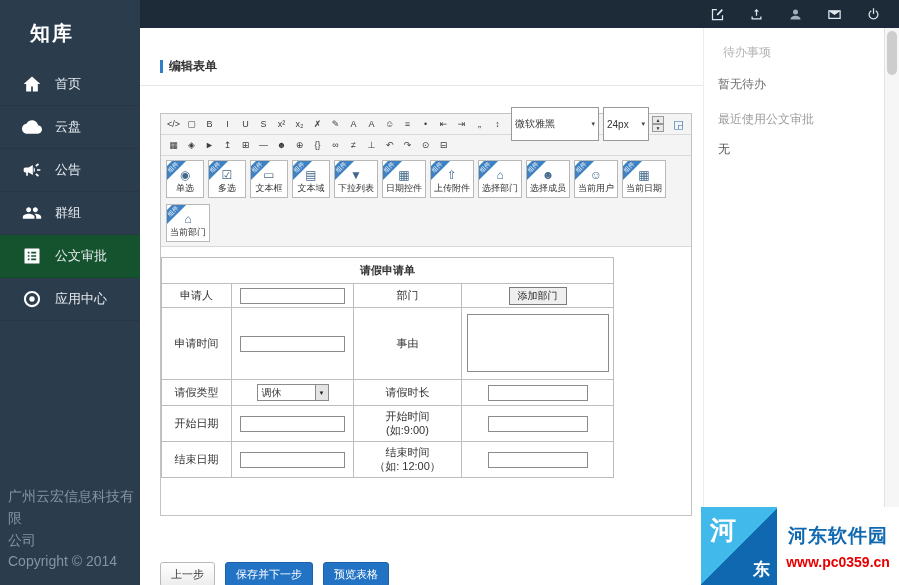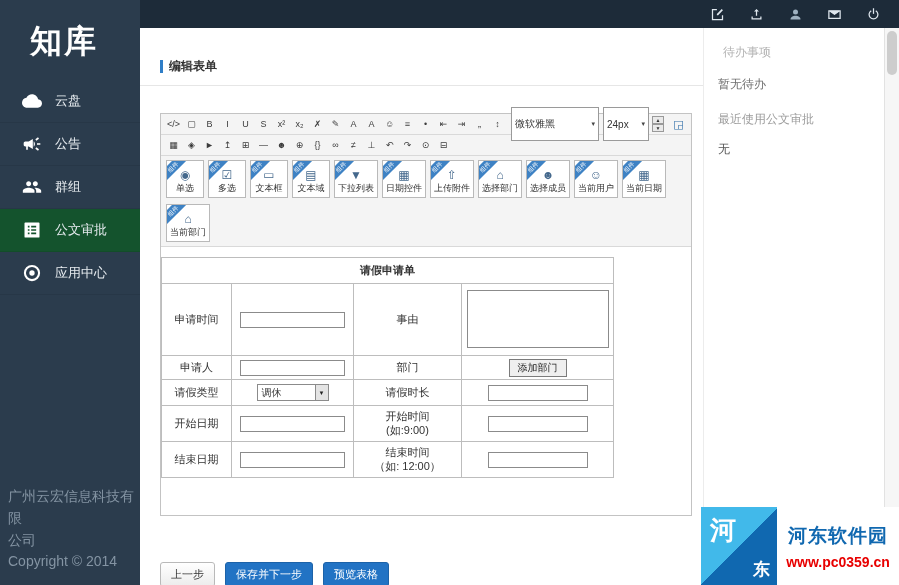--- a/index.html
+++ b/index.html
@@ -10,21 +10,21 @@
   
   .topbar { position:absolute; left:0; top:0; width:899px; height:28px;
     background:#1d2b39; z-index:5; display:flex; justify-content:flex-end;
     align-items:center; gap:24px; padding-right:18px; }
   .topbar svg { width:15px; height:15px; fill:#dfe7ee; cursor:pointer; }
   .topbar svg.dim { fill:#9fb0bf; }
 
   
   .sidebar { position:absolute; left:0; top:0; width:140px; height:585px;
     background:#2b3c4d; z-index:6; }
-  .logo { padding:20px 0 16px 30px; color:#fff; font-size:32px; font-weight:bold;
+  .logo { padding:20px 0 16px 30px; color:#fff; font-size:20px; font-weight:bold;
     letter-spacing:2px; }
   .menu-item { height:43px; display:flex; align-items:center; padding-left:22px;
     gap:13px; color:#e6ebef; font-size:13px; cursor:pointer;
     border-bottom:1px solid rgba(0,0,0,0.07); }
   .menu-item.active { background:#14532d; }
   .menu-item svg { width:20px; height:20px; fill:#fff; flex:0 0 auto; }
   .sidebar-footer { position:absolute; left:8px; bottom:12px; color:#8494a3;
     font-size:14px; line-height:1.55; }
 
   
@@ -143,20 +143,26 @@
       <path d="M11 2h2v9h-2z"></path>
       <path d="M16.2 5.2l-1.2 1.6a6 6 0 1 1-6 0L7.8 5.2a8 8 0 1 0 8.4 0z"></path>
     </svg>
 </div>
 
 <div class="sidebar">
   <div class="logo">知库</div>
 
   <div class="menu-item">
     <svg viewBox="0 0 24 24">
+        <path d="M12 3 2 12h3v9h6v-6h2v6h6v-9h3z"></path>
+      </svg>
+    <span>首页</span>
+  </div>
+  <div class="menu-item">
+    <svg viewBox="0 0 24 24">
         <path d="M19.35 10.04C18.67 6.59 15.64 4 12 4 9.11 4 6.6 5.64 5.35 8.04 2.34 8.36 0 10.91 0 14c0 3.31 2.69 6 6 6h13c2.76 0 5-2.24 5-5 0-2.64-2.05-4.78-4.65-4.96z"></path>
       </svg>
     <span>云盘</span>
   </div>
   <div class="menu-item">
     <svg viewBox="0 0 24 24">
         <path d="M4 9c-1.1 0-2 .9-2 2v2c0 1.1.9 2 2 2h1v4h2v-4h1l5 3V6L8 9H4zm11.5 3c0-1.33-.58-2.53-1.5-3.35v6.69c.92-.81 1.5-2.01 1.5-3.34zM18 11v2h4v-2h-4zm-2 6.61 3.2 2.39 1.2-1.6-3.2-2.4zM20.4 5.6 19.2 4l-3.2 2.4 1.2 1.6z"></path>
       </svg>
     <span>公告</span>
   </div>
@@ -373,30 +379,30 @@
             <col style="width:70px">
             <col style="width:122px">
             <col style="width:108px">
             <col style="width:152px">
           </colgroup>
         <tbody>
             <tr>
           <td colspan="4" class="ft-title">请假申请单</td>
         </tr>
         <tr>
+          <td class="h24">申请人</td>
+          <td class="h24"><input class="ft-input" style=""></td>
+          <td class="h24">部门</td>
+          <td class="h24"><button class="ft-btn">添加部门</button></td>
+        </tr>
+        <tr>
           <td class="h72">申请时间</td>
           <td class="h72"><input class="ft-input" style=""></td>
           <td class="h72">事由</td>
           <td class="h72"><textarea class="ft-textarea" style=""></textarea></td>
-        </tr>
-        <tr>
-          <td class="h24">申请人</td>
-          <td class="h24"><input class="ft-input" style=""></td>
-          <td class="h24">部门</td>
-          <td class="h24"><button class="ft-btn">添加部门</button></td>
         </tr>
         <tr>
           <td class="h26">请假类型</td>
           <td class="h26">
             <div class="ft-select">
               <span class="sel-text">调休</span>
               <span class="sel-arrow">▼</span>
             </div>
           </td>
           <td class="h26">请假时长</td>

